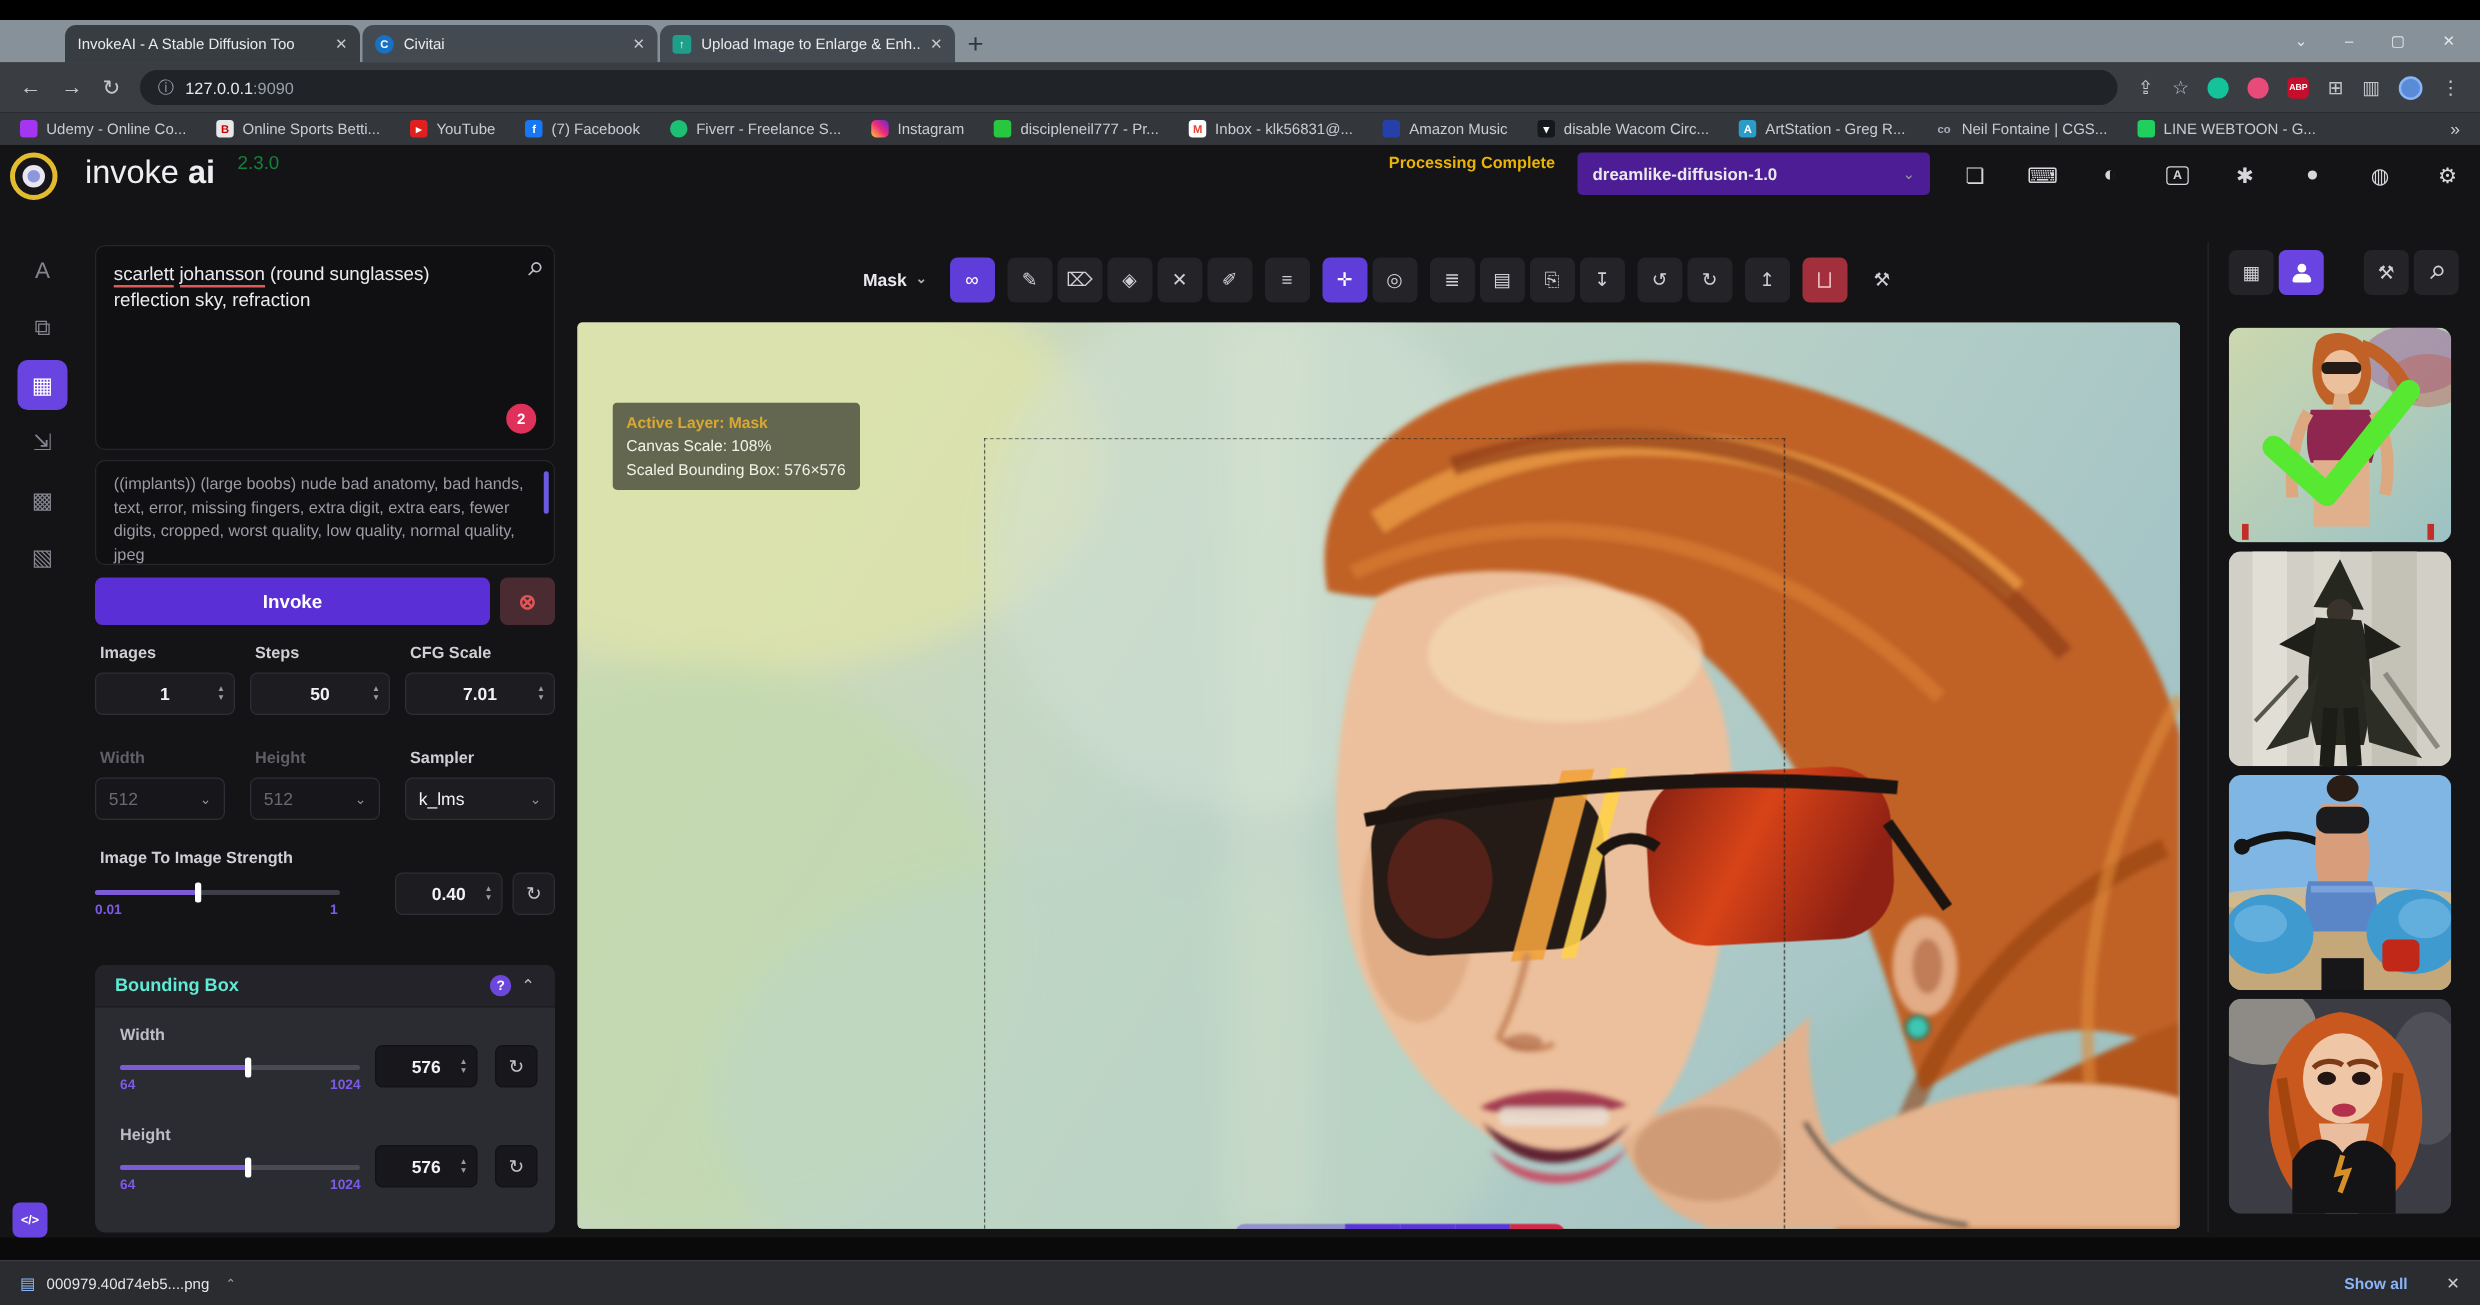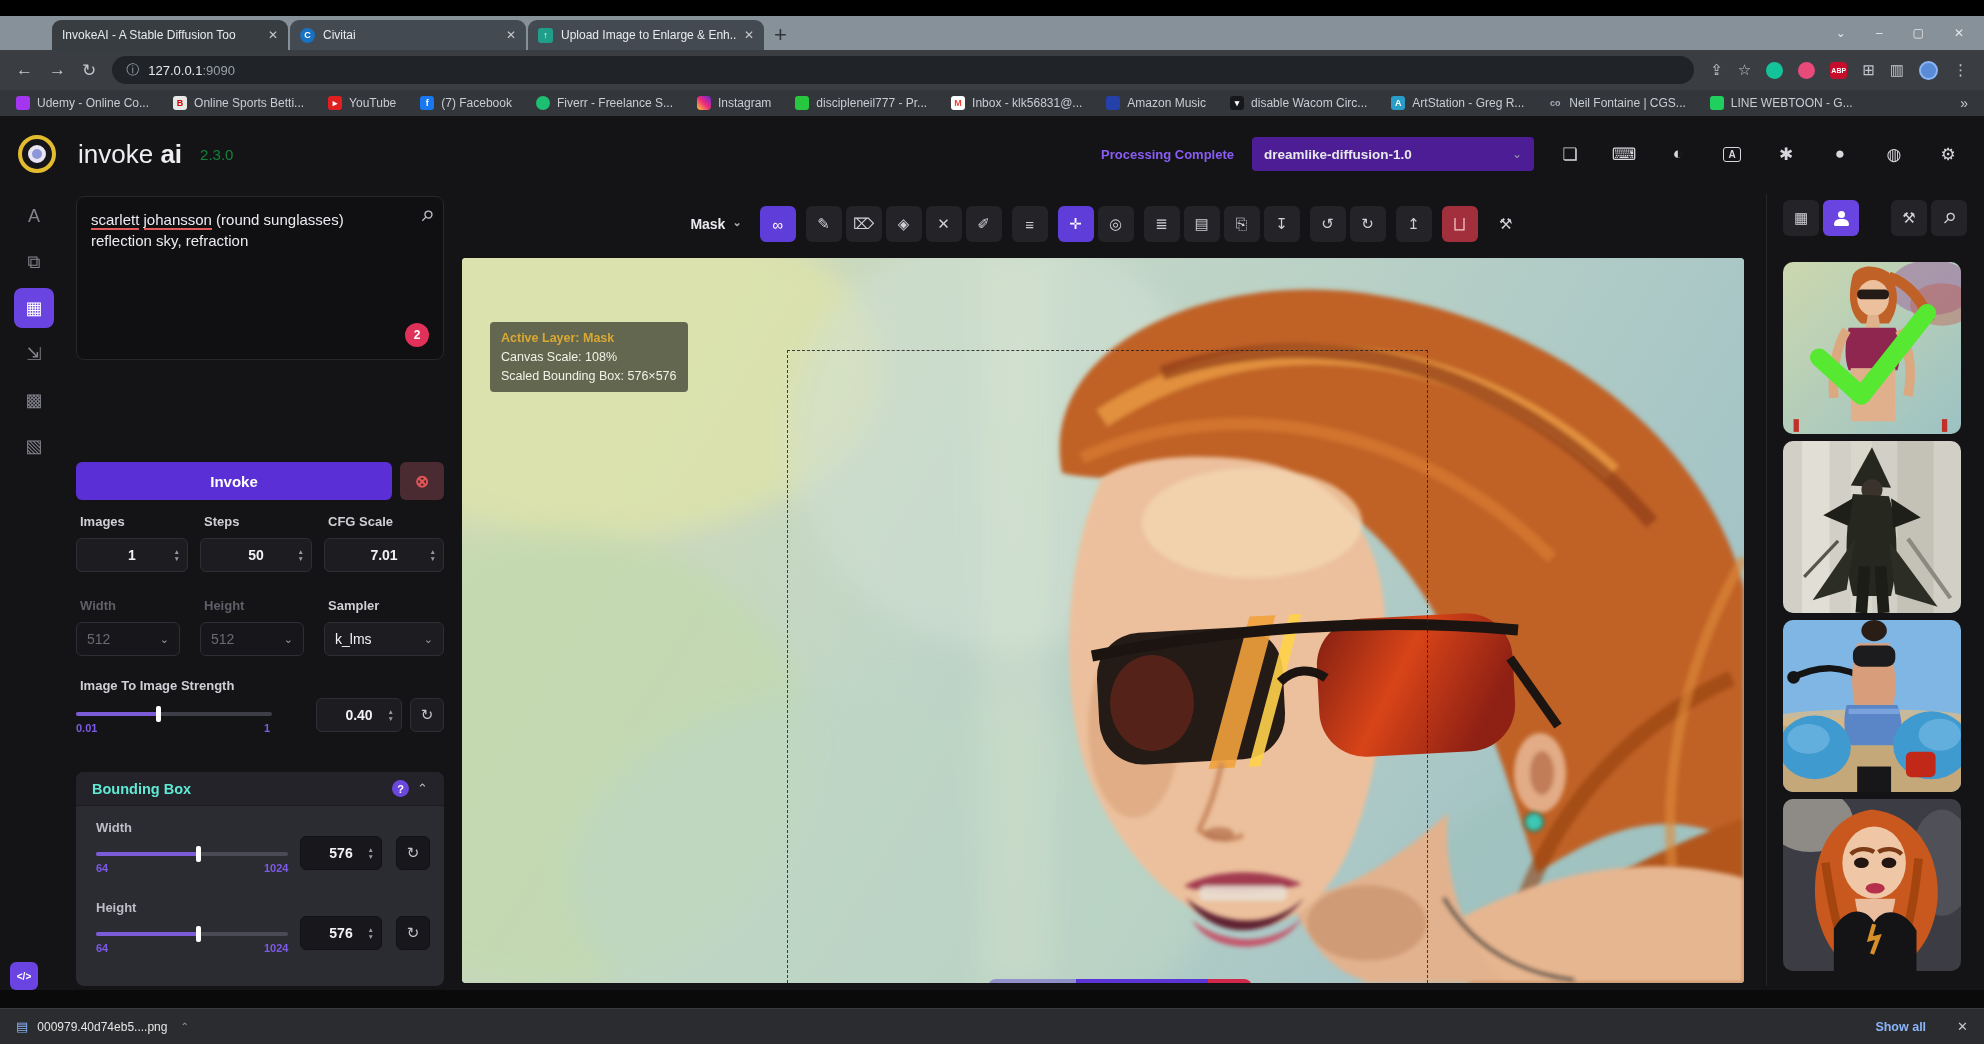--- a/index.html
+++ b/index.html
@@ -33,27 +33,27 @@
   .gray{color:#c3c7cc;font-size:15px}
   .avatar{width:19px;height:19px;border-radius:50%;background:#5a8bd6;border:2px solid #8ab4f8}
   .bookmarks{position:absolute;left:0;top:90px;width:100%;height:26px;background:#33373c;display:flex;align-items:center;gap:24px;padding:0 16px;overflow:hidden}
   .bm{display:flex;align-items:center;gap:7px;flex:0 0 auto}
   .bm .fv{width:14px;height:14px;border-radius:3px;display:inline-flex;align-items:center;justify-content:center;font-size:9px;font-weight:bold;color:#fff}
   .bm .lb{color:#c9cdd2;font-size:12px;white-space:nowrap}
   .bmmore{margin-left:auto;color:#c9cdd2;font-size:14px}
 
   
   .app{position:absolute;left:0;top:116px;width:100%;height:874px;background:#141416}
-  .apphdr{position:absolute;left:0;top:6px;width:100%;height:64px;display:flex;align-items:center;padding:0 18px;gap:18px}
+  .apphdr{position:absolute;left:0;top:6px;width:100%;height:64px;display:flex;align-items:flex-start;padding:0 8px;gap:18px}
   .logo{width:38px;height:38px;border-radius:50%;border:4px solid #e2bc2e;background:#15151a;display:flex;align-items:center;justify-content:center}
   .logo .inner{width:18px;height:18px;border-radius:50%;border:4px solid #e9e6f2;background:#8d98dc}
   .brand{font-size:26px;color:#ededf2;font-weight:300;margin-left:4px}
   .brand b{font-weight:700}
   .ver{font-size:15px;color:#15803d;font-weight:400}
-  .status{margin-left:auto;font-size:13px;font-weight:700;color:#8b5cf6}
+  .status{margin-left:auto;font-size:13px;font-weight:700;color:#eab308}
   .modelsel{width:282px;height:34px;background:#4c1d95;border-radius:4px;display:flex;align-items:center;padding:0 12px;gap:23px}
   .modelsel .mt{font-size:13.5px;font-weight:600;color:#e8e8ec;flex:1}
   .modelsel .ch{color:#9a9aa2;font-size:12px}
   .hico{width:36px;height:36px;display:flex;align-items:center;justify-content:center;color:#d6d6dc;font-size:17px}
   .langbox{border:1.5px solid #d6d6dc;border-radius:3px;font-size:10px;font-weight:bold;padding:1px 4px}
 
   
   .rail{position:absolute;left:8px;top:80px;width:52px;display:flex;flex-direction:column;gap:6px;align-items:center}
   .rico{width:40px;height:40px;border-radius:8px;display:flex;align-items:center;justify-content:center;color:#84848e;font-size:18px}
   .rico.active{background:#6a44e0;color:#fff}
@@ -271,20 +271,24 @@
     </div>
     <span class="console-btn">&lt;/&gt;</span>
 
     <div class="promptbox">
       <div><span class="misspell">scarlett</span> <span class="misspell">johansson</span> <span>(round sunglasses)</span></div>
       <div>reflection sky, refraction</div>
       <span class="pin">⚲</span>
       <span class="badge2">2</span>
     </div>
 
+    <div class="negbox">
+      <span>((implants)) (large boobs) nude bad anatomy, bad hands, text, error, missing fingers, extra digit, extra ears, fewer digits, cropped, worst quality, low quality, normal quality, jpeg</span>
+      <span class="negscroll"></span>
+    </div>
 
     <div class="invoke">Invoke</div>
     <div class="cancel">⊗</div>
 
     <span class="plabel" style="left:80px;top:398px">Images</span>
     <span class="plabel" style="left:204px;top:398px">Steps</span>
     <span class="plabel" style="left:328px;top:398px">CFG Scale</span>
     <div class="numbox" style="left:76px;top:422px;width:112px">
         <span>1</span>
         <span class="stp">▲<br>▼</span>

